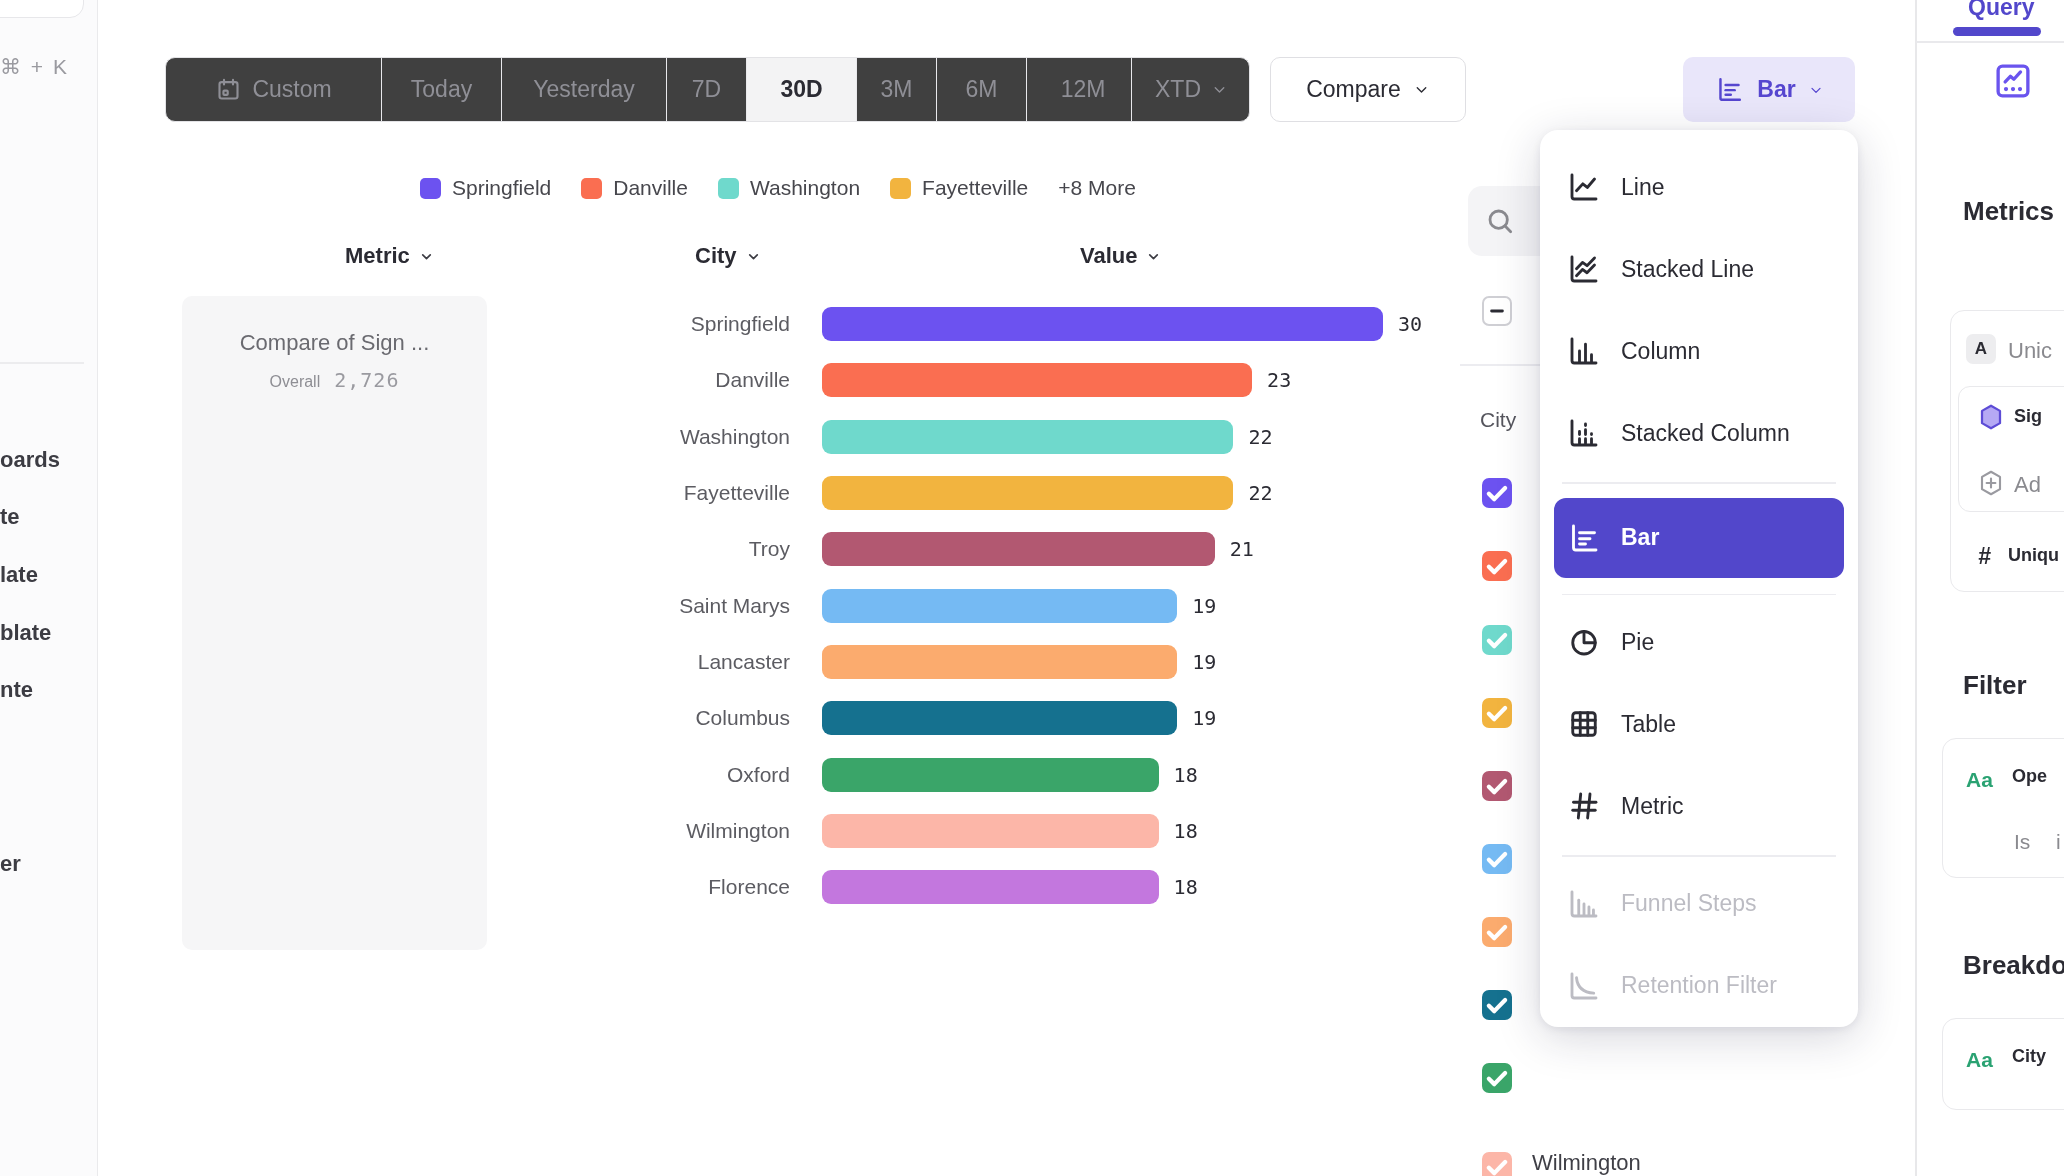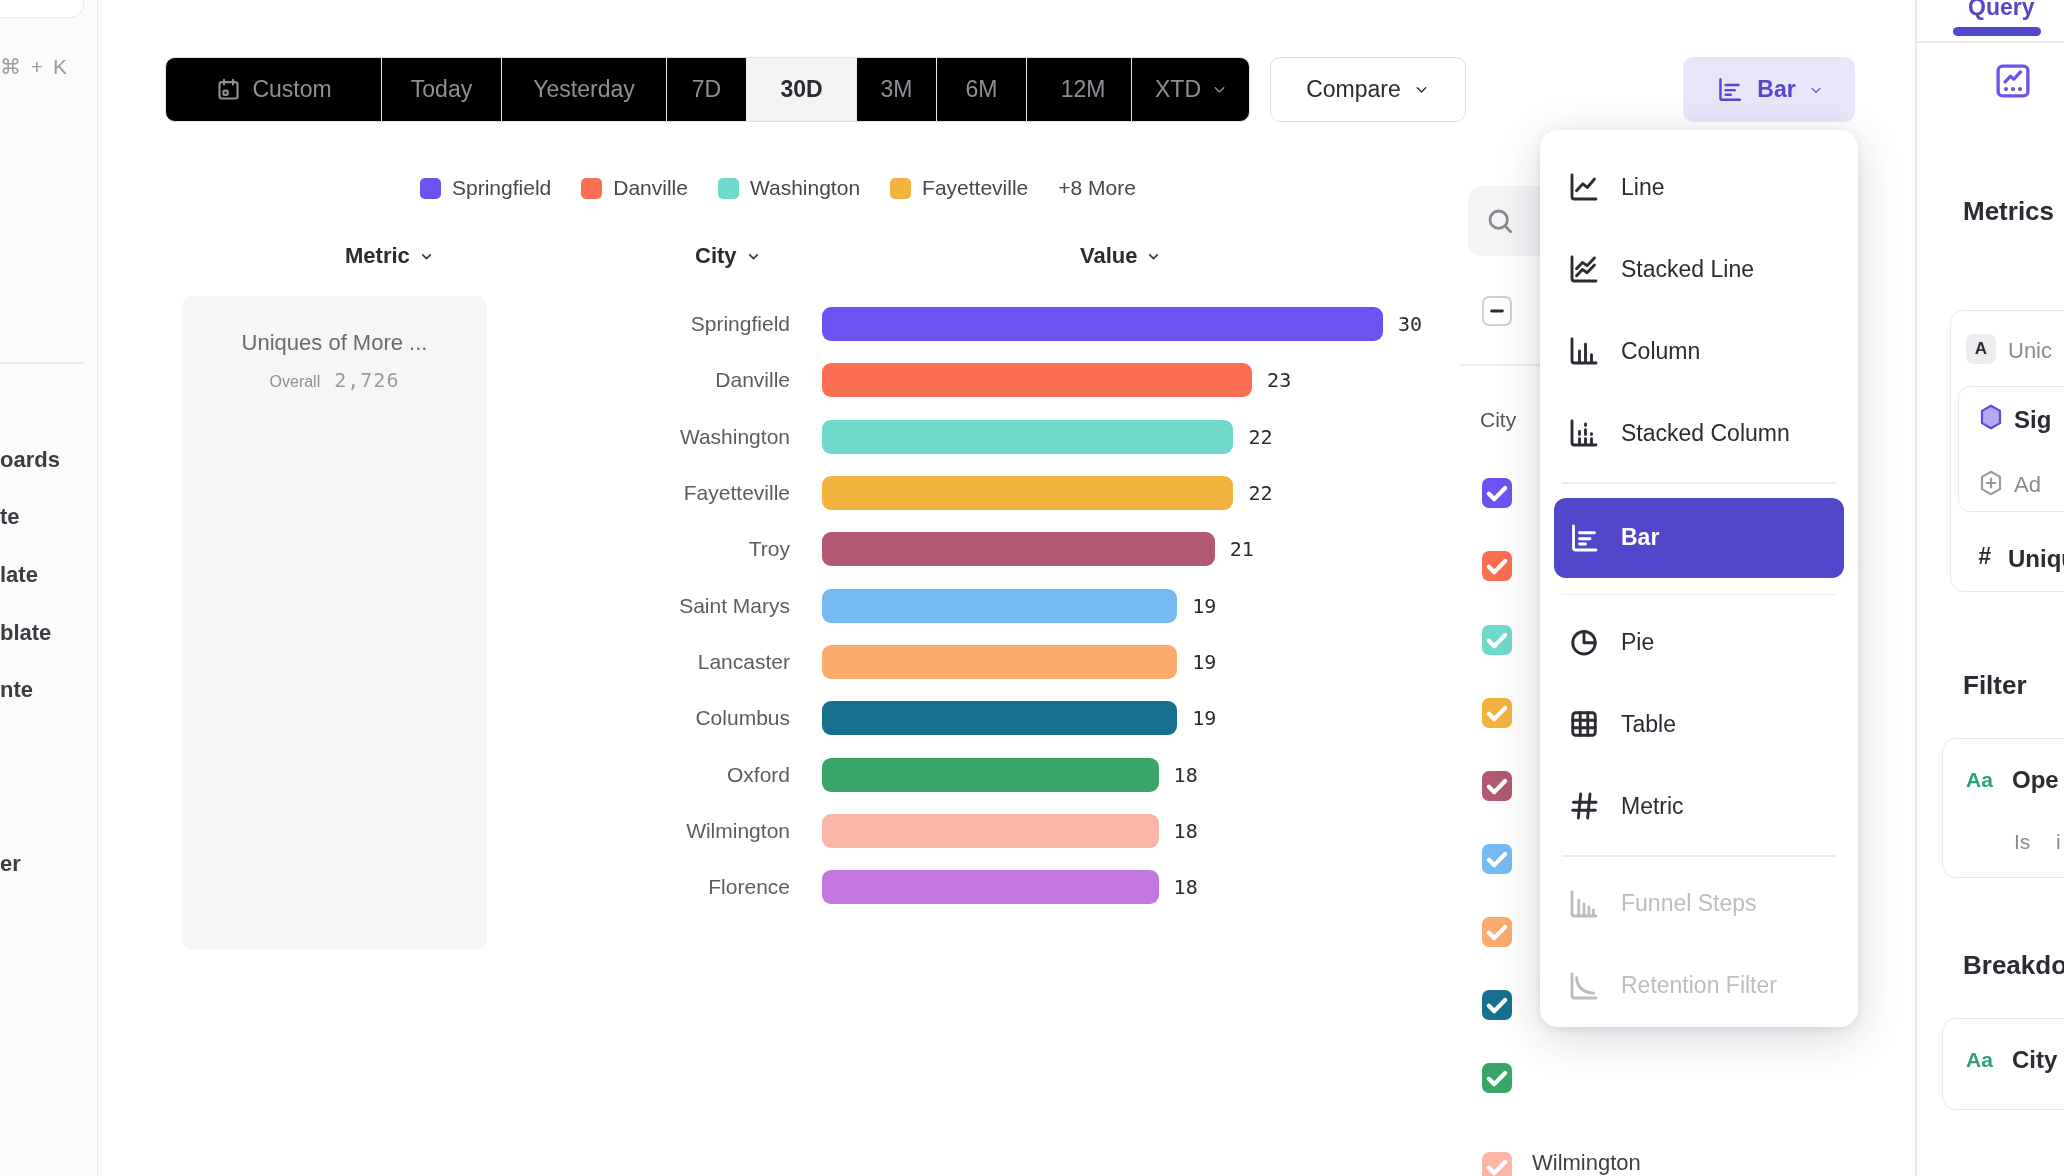--- a/index.html
+++ b/index.html
@@ -14,21 +14,21 @@
   
   #sidebar { left:0; top:0; width:98px; height:1176px; background:#fbfbfc; border-right:1.5px solid #eaeaec; }
   #side-search-box { left:-36px; top:-36px; width:120px; height:54px; background:#fff;
     border:1.5px solid #e7e7ea; border-radius:14px; }
   #side-shortcut { left:0px; top:55px; font-size:21px; color:#9a9aa0; letter-spacing:2px; white-space:nowrap; }
   #side-divider { left:0; top:362px; width:84px; height:1.5px; background:#ececee; }
   .side-item { left:0; font-size:22px; font-weight:600; color:#3c3c43; white-space:nowrap; position:absolute; }
 
   
   #seg-control { left:165px; top:57px; width:1085px; height:65px; border:1.5px solid #e3e3e6;
-    border-radius:10px; display:flex; overflow:hidden; background:#000000; }
+    border-radius:10px; display:flex; overflow:hidden; background:#404040; }
   .seg { display:flex; align-items:center; justify-content:center; gap:10px;
     font-size:23px; color:#8f8f96; border-left:1.5px solid #e9e9ec; cursor:pointer; }
   .seg:first-child { border-left:none; }
   .seg.sel { background:#f3f3f4; color:#2b2b33; font-weight:700; }
   .seg .ic { width:27px; height:27px; color:#8f8f96; }
   .seg .chev { width:17px; height:17px; }
   #compare-btn { left:1270px; top:57px; width:196px; height:65px; border:1.5px solid #dfdfe3;
     border-radius:10px; display:flex; align-items:center; justify-content:center; gap:12px;
     font-size:23px; font-weight:500; color:#2b2b33; background:#fff; }
   #compare-btn .chev { width:17px; height:17px; }
@@ -91,21 +91,21 @@
   #qp-border { left:1915px; top:0; width:1.5px; height:1176px; background:#e8e8ea; }
   #qp-tab { left:1968px; top:-6px; font-size:23px; font-weight:700; color:#5247cb; }
   #qp-underline { left:1953px; top:27px; width:88px; height:9px; border-radius:5px; background:#5247cb; }
   #qp-hdr-div { left:1916px; top:41px; width:148px; height:1.5px; background:#e9e9ec; }
   #qp-board { left:1992px; top:60px; width:42px; height:42px; color:#6a54ee; }
   .qp-heading { position:absolute; font-size:26px; font-weight:700; color:#2b2b33; white-space:nowrap; }
   .qp-card { position:absolute; background:#fff; border:1.5px solid #e9e9ec; border-radius:14px; }
   #qp-a-badge { left:1966px; top:334px; width:30px; height:30px; background:#ededef; border-radius:7px;
     display:flex; align-items:center; justify-content:center; font-size:17px; font-weight:700; color:#2b2b33; }
   .qp-gray { position:absolute; font-size:22px; color:#8a8a8f; white-space:nowrap; }
-  .qp-dark { position:absolute; font-size:24px; font-weight:700; color:#2b2b33; white-space:nowrap; }
+  .qp-dark { position:absolute; font-size:18px; font-weight:700; color:#2b2b33; white-space:nowrap; }
   .qp-aa { position:absolute; font-size:21px; font-weight:700; color:#2aa272; white-space:nowrap; }
   #qp-hex { left:1976px; top:402px; width:30px; height:30px; }
   #qp-hexplus { left:1976px; top:468px; width:30px; height:30px; color:#9a9aa0; }
   #qp-hash { left:1978px; top:543px; font-size:23px; font-weight:600; color:#2b2b33; font-style:italic; }
 </style>
 </head>
 <body>
 
 <div id="canvas">
 
@@ -230,21 +230,21 @@
   <div class="col-hdr" style="left:1080px;align-items:center;">
     <span>Value</span>
     <span class="ic chev">
         <svg viewBox="0 0 24 24" style="stroke-width:2.6">
           <path d="M6 9.5l6 6 6-6"></path>
         </svg>
       </span>
   </div>
 
   <div id="metric-box" class="abs">
-    <div id="metric-title">Uniques of More ...</div>
+    <div id="metric-title">Compare of Sign ...</div>
     <div id="metric-overall">
       <span class="olabel">Overall</span>
       <span class="ovalue">2,726</span>
     </div>
   </div>
 
   <div id="rows" class="abs">
       <div class="crow">
         <div class="clabel">Springfield</div>
         <div class="cbar" style="width:561px;background:#6C52F0"></div>

